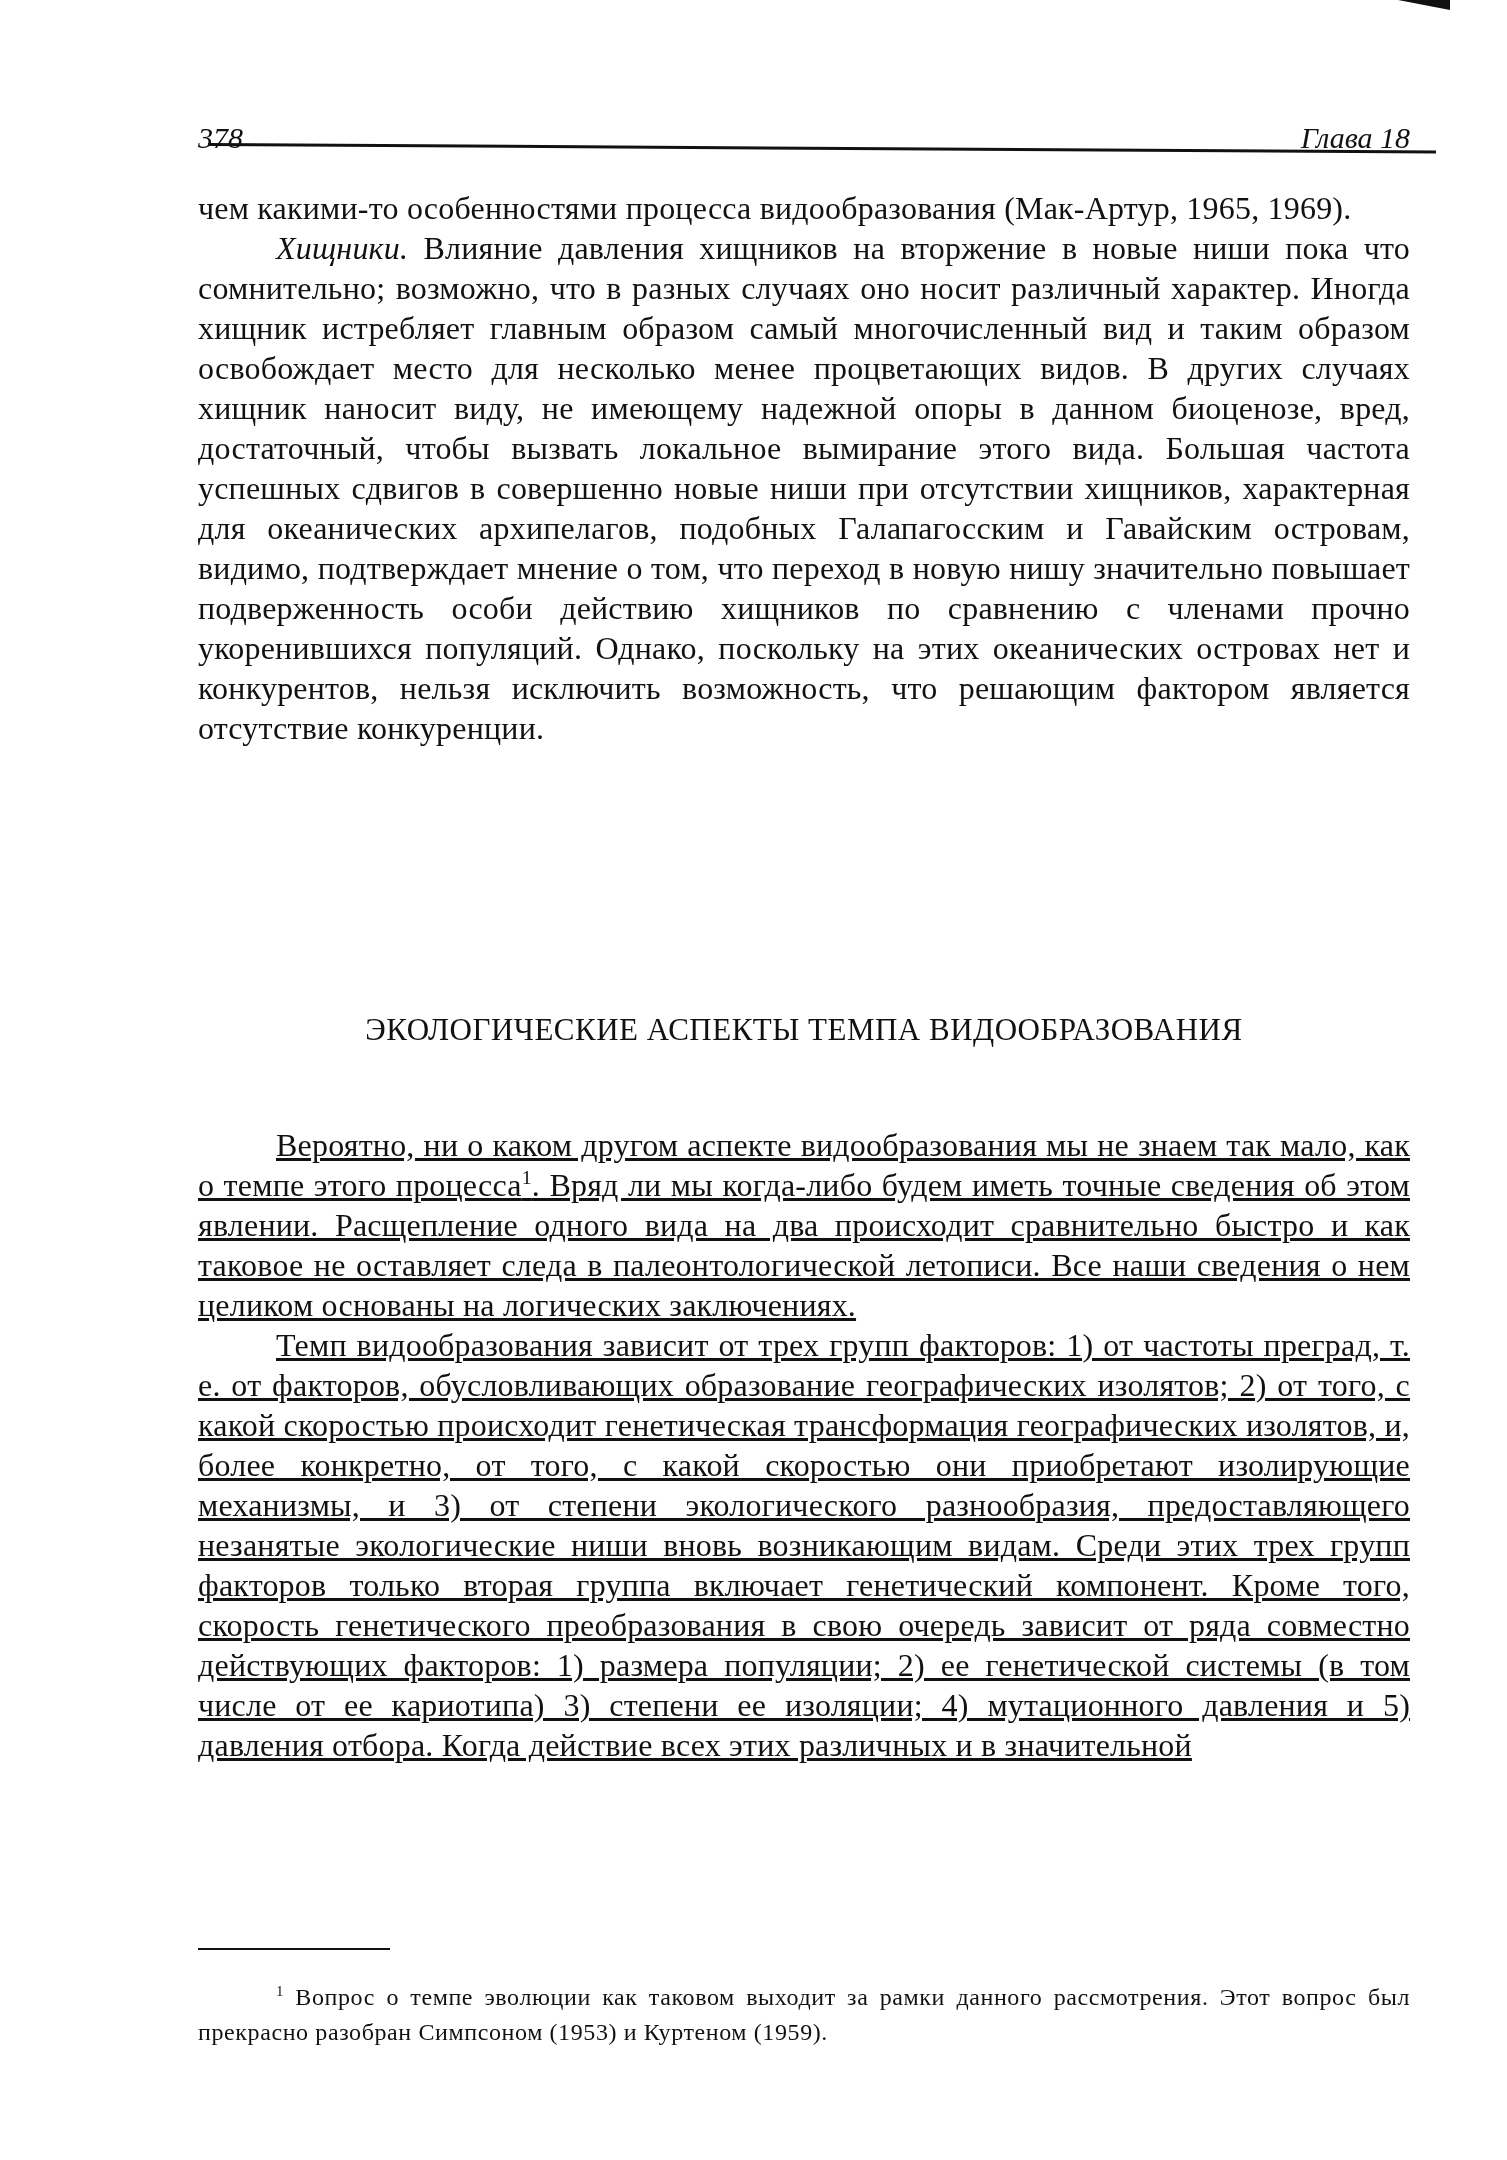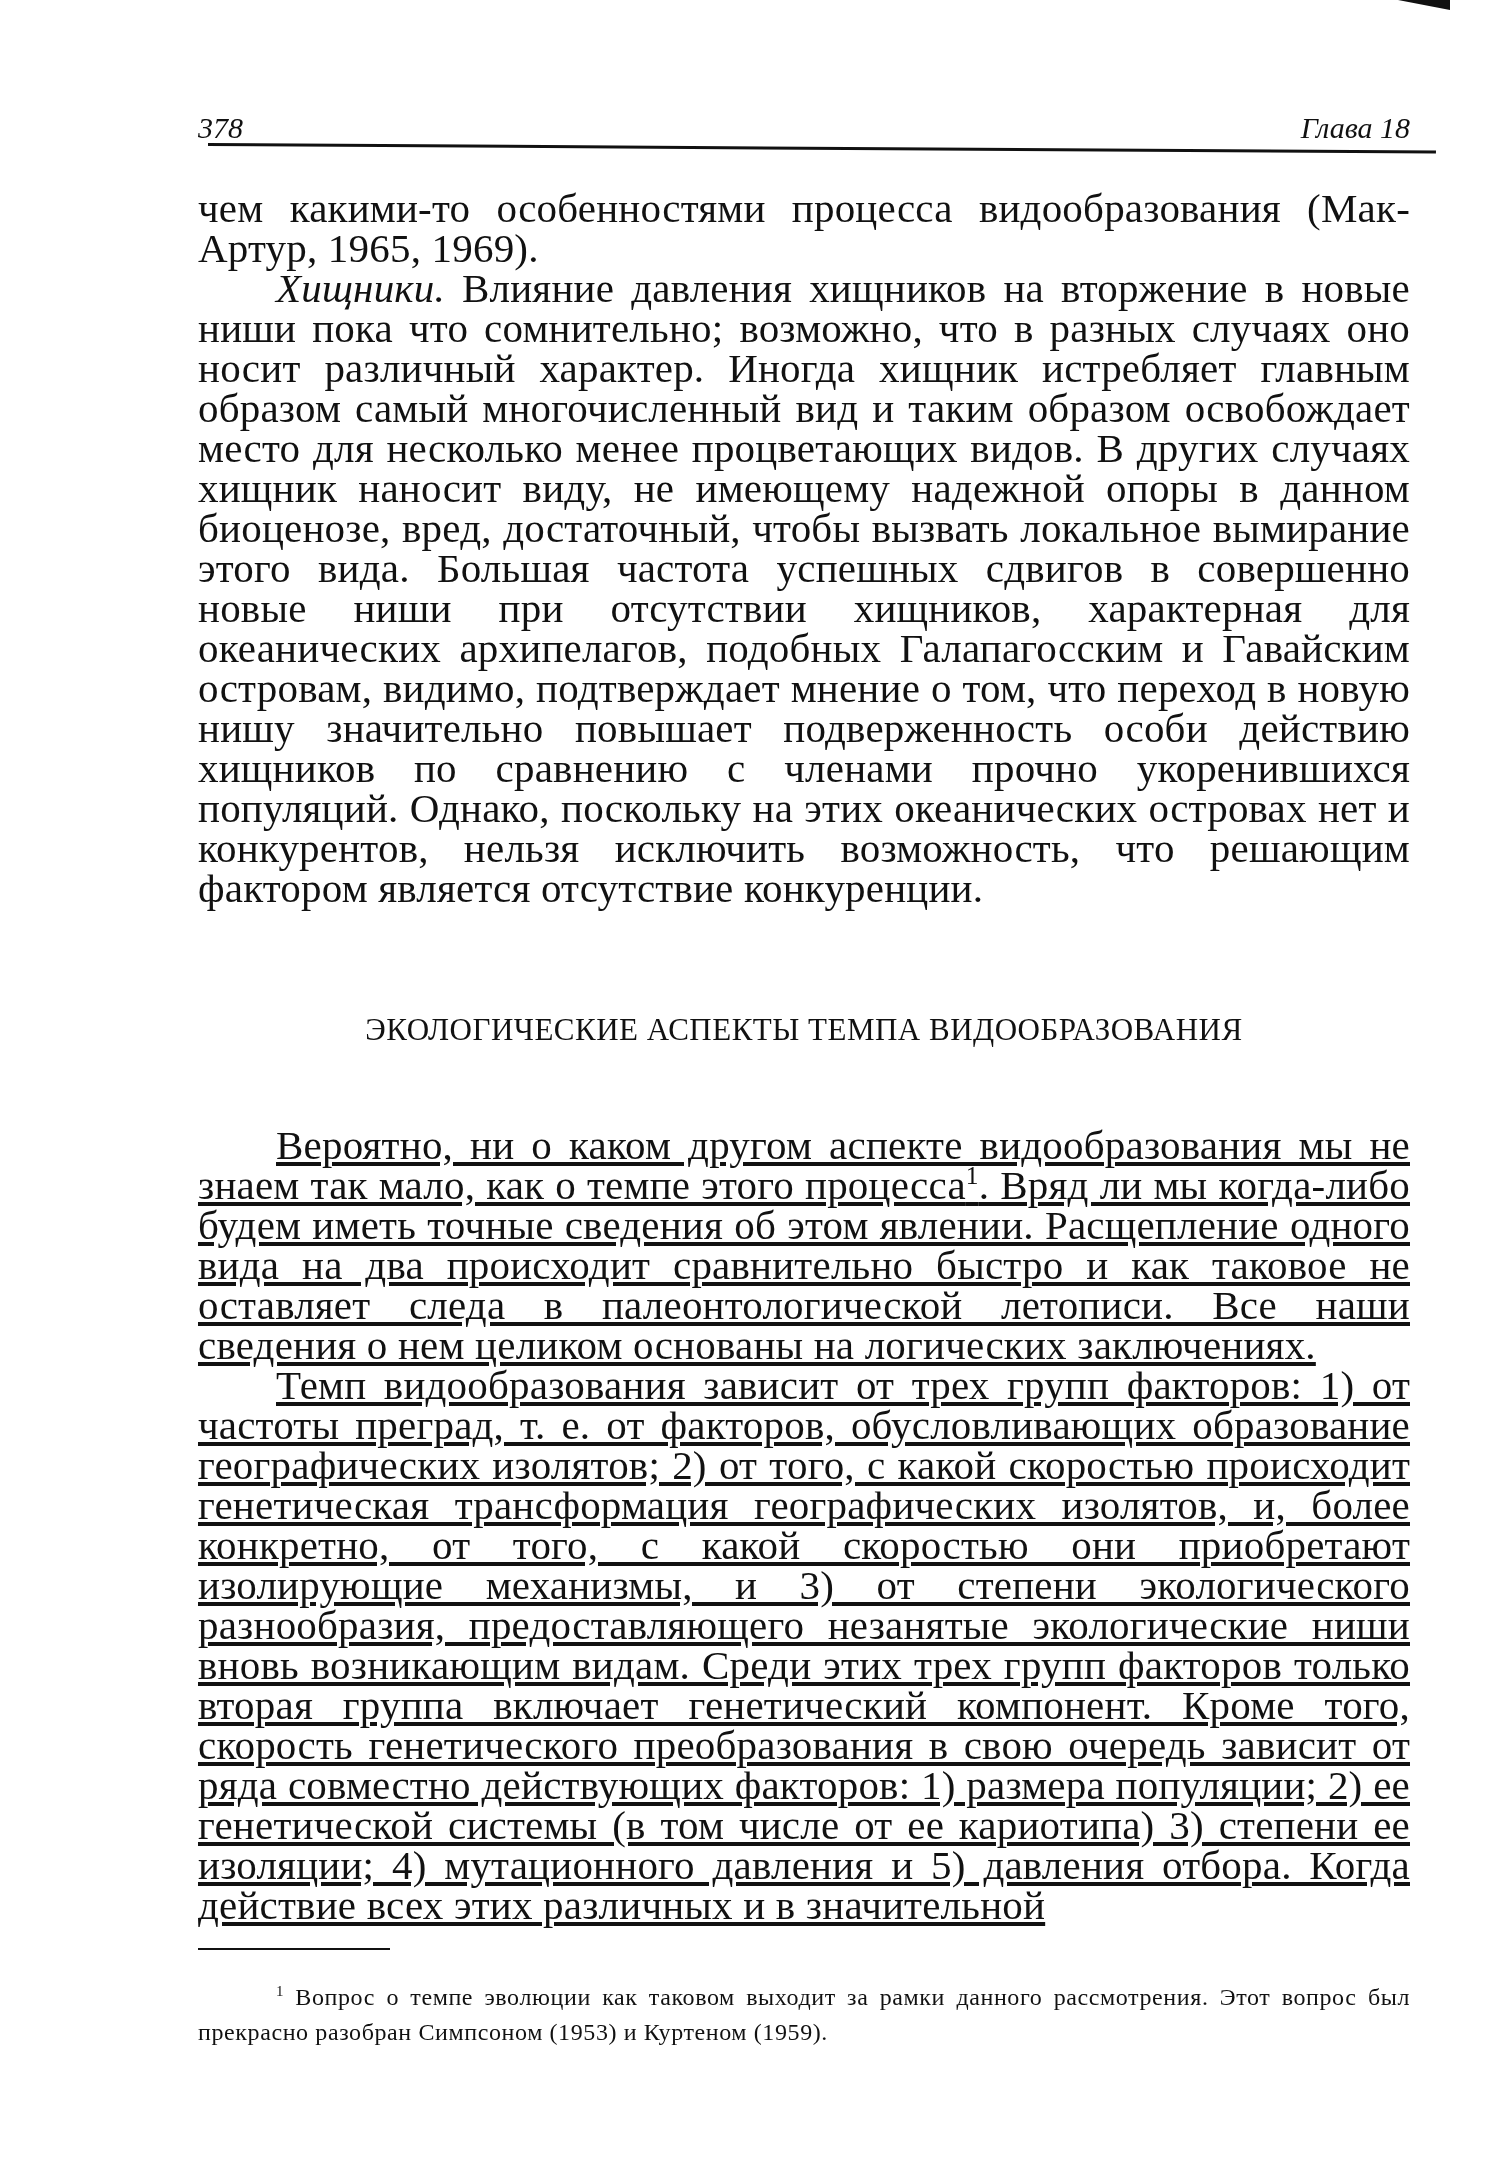--- a/index.html
+++ b/index.html
@@ -25,21 +25,21 @@
       clip-path: polygon(0 0, 100% 0, 100% 100%);
     }
     .page {
       position: absolute;
       left: 198px;
       top: 0;
       width: 1212px;
     }
     .running-head {
       position: absolute;
-      top: 111px;
+      top: 121px;
       left: 0;
       width: 1212px;
       height: 40px;
       font-size: 30px;
       font-style: italic;
     }
     .page-number {
       position: absolute;
       left: 0;
       top: 0;
@@ -59,21 +59,21 @@
       width: 1228px;
       height: 3px;
       background: #111;
       transform: rotate(0.35deg);
       transform-origin: left center;
     }
     .body-text {
       position: absolute;
       left: 0;
       width: 1212px;
-      font-size: 41px;
+      font-size: 32px;
       line-height: 40px;
       text-align: justify;
       text-align-last: auto;
       letter-spacing: 0.2px;
     }
     .body-text p {
       margin: 0;
     }
     .indent {
       text-indent: 78px;

